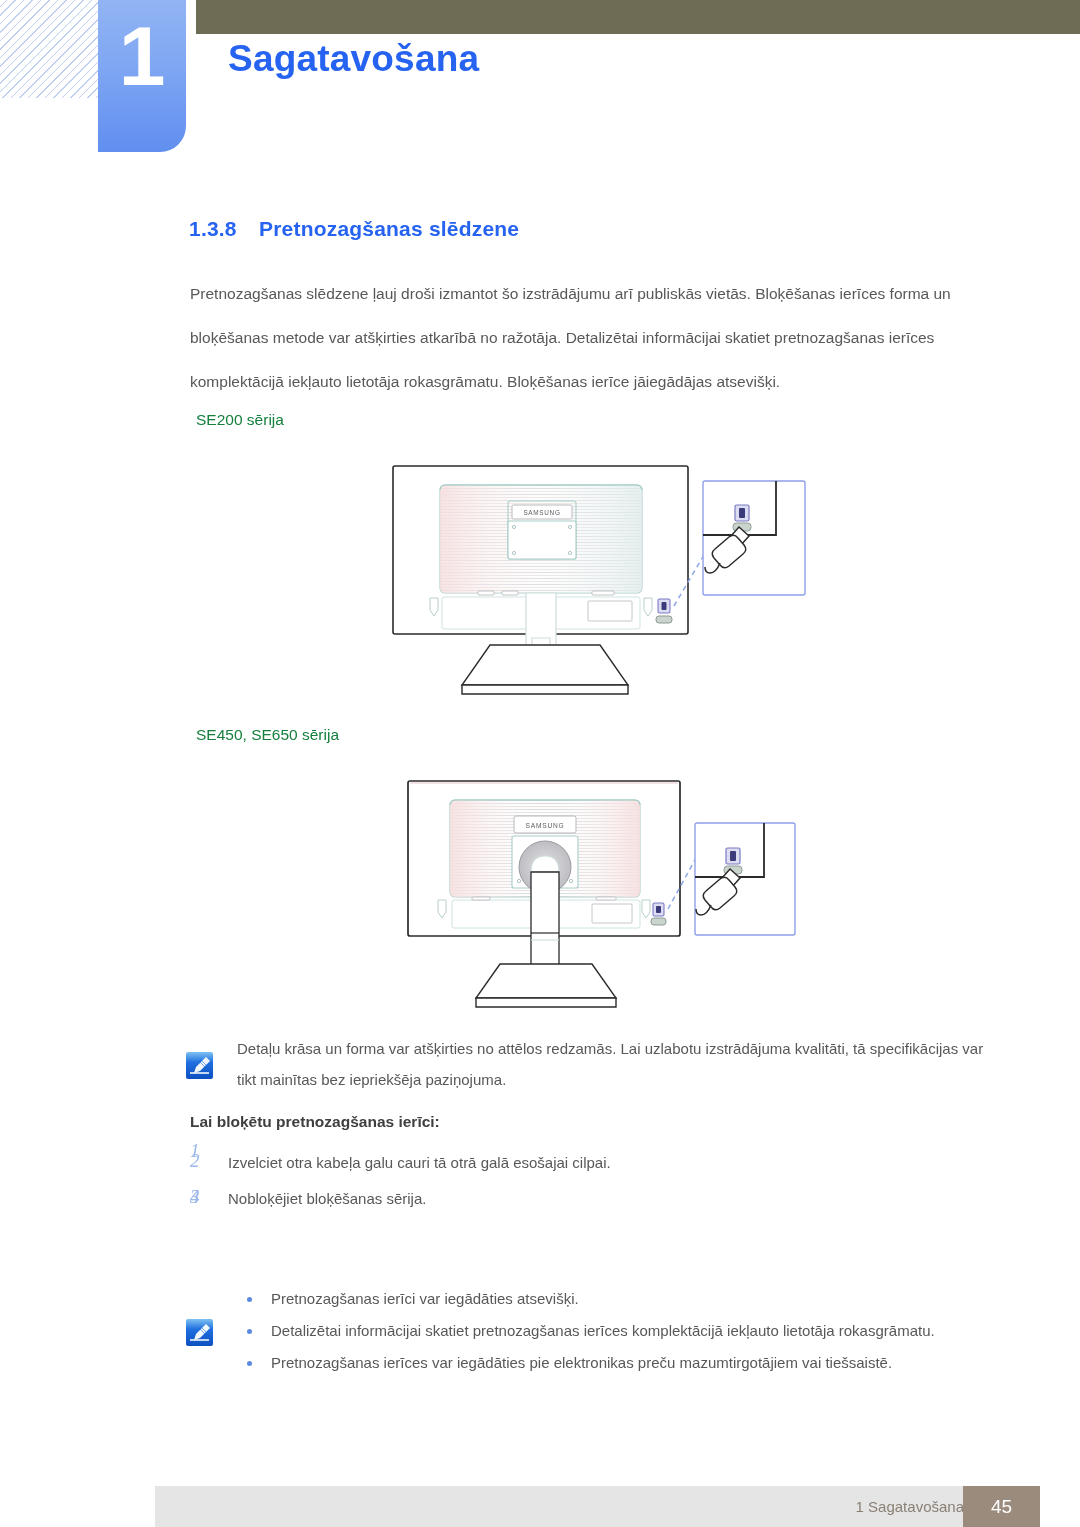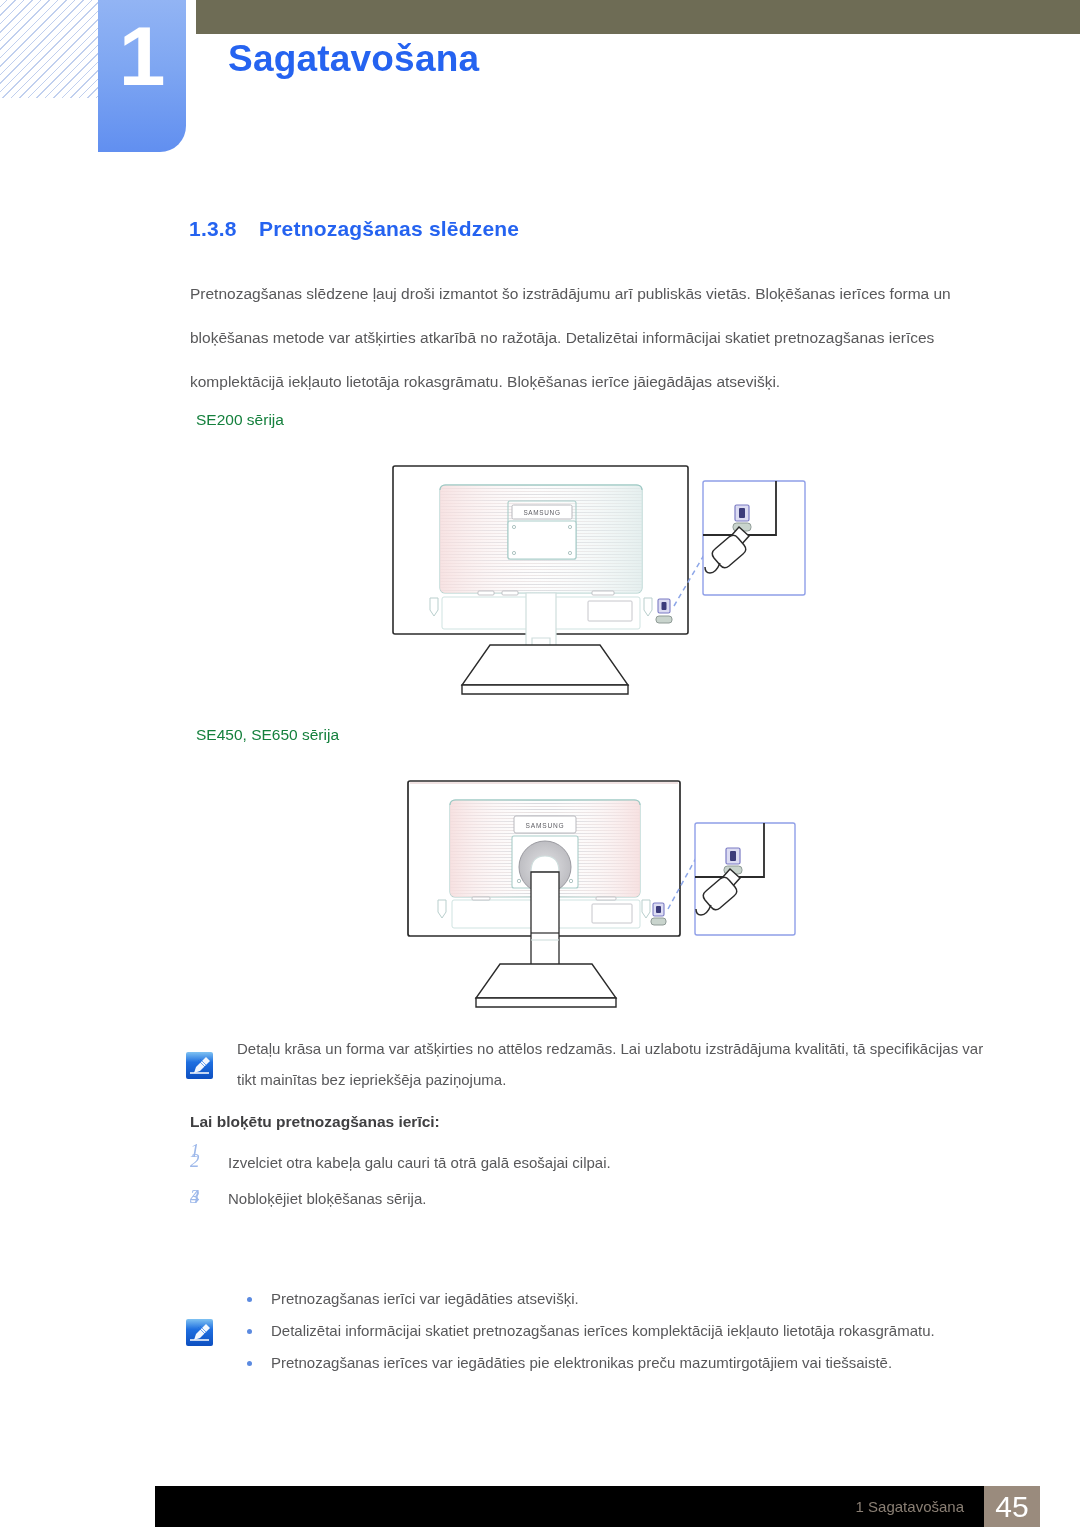--- a/index.html
+++ b/index.html
@@ -173,36 +173,36 @@
     font-style: italic;
     color: #9db8ea;
     font-family: "Liberation Serif", serif;
   }
 
   
   .footer {
     position: absolute;
     left: 155px; top: 1486px;
     width: 885px; height: 41px;
-    background: #000000;
+    background: #e5e5e5;
   }
   .footer-label {
     position: absolute;
     right: 76px; top: 12px;
     font-size: 15px;
     color: #8a7f74;
     white-space: nowrap;
   }
   .footer-page {
     position: absolute;
     right: 0px; top: 0;
-    width: 56px; height: 41px;
+    width: 77px; height: 41px;
     background: #9a8b7d;
     color: #ffffff;
-    font-size: 30px;
+    font-size: 19px;
     display: flex;
     align-items: center;
     justify-content: center;
   }
 </style>
 </head>
 <body>
 
 <div class="header">
   <div class="hatch"></div>

